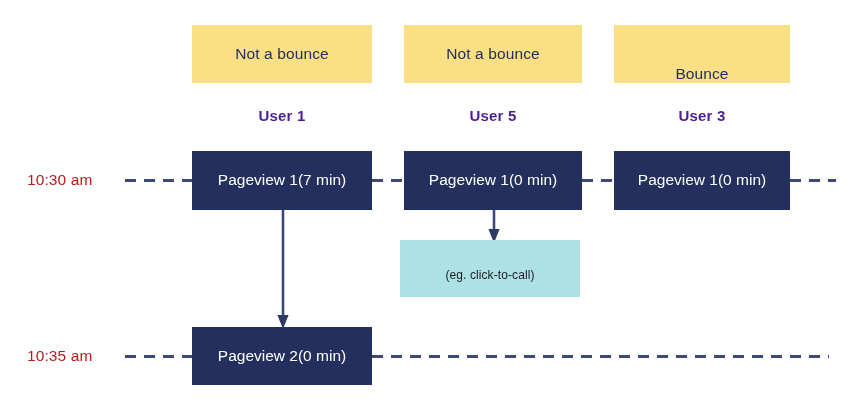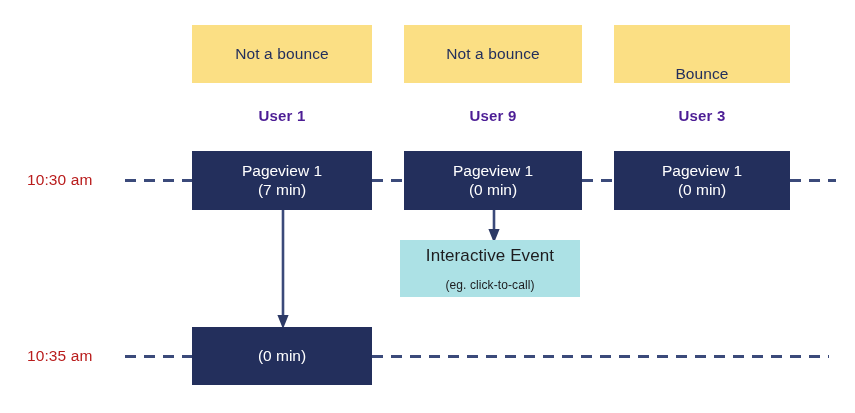--- a/index.html
+++ b/index.html
@@ -47,21 +47,20 @@
     font-weight: bold;
     letter-spacing: .2px;
   }
 
   
   .pv-box {
     position: absolute;
     background: #232f5c;
     color: #ffffff;
     display: flex;
-    flex-direction: column;
     align-items: center;
     justify-content: center;
     line-height: 1.22;
     z-index: 3;
   }
   .pv-title { font-size: 15.5px; }
   .pv-sub   { font-size: 15.5px; }
 
   
   .ie-box {
@@ -116,21 +115,21 @@
     <span>Not a bounce</span>
   </div>
   <div class="badge" style="left:404px; width:178px;">
     <span>Not a bounce</span>
   </div>
   <div class="badge" style="left:614px; width:176px;align-items:flex-end;">
     <span>Bounce</span>
   </div>
 
   <div class="user-label" style="left:192px; width:180px;">User 1</div>
-  <div class="user-label" style="left:404px; width:178px;">User 9</div>
+  <div class="user-label" style="left:404px; width:178px;">User 5</div>
   <div class="user-label" style="left:614px; width:176px;">User 3</div>
 
   <div class="time-label" style="top:170px;">10:30 am</div>
 
   <div class="dash-line" style="left:125px; top:179px; width:70px;"></div>
   <div class="dash-line" style="left:372px; top:179px; width:34px;"></div>
   <div class="dash-line" style="left:582px; top:179px; width:34px;"></div>
   <div class="dash-line" style="left:790px; top:179px; width:46px;"></div>
 
   <div class="pv-box" style="left:192px; top:151px; width:180px; height:59px;">
@@ -152,26 +151,26 @@
     <line x1="13" y1="0" x2="13" y2="112" stroke="#3b4a7a" stroke-width="2.6"></line>
     <polygon points="13,123 7.4,109 18.6,109" fill="#2d3a66"></polygon>
   </svg>
 
   <svg class="arrow-svg" style="left:481px; top:206px; width:26px; height:40px;" viewBox="0 0 26 40">
     <line x1="13" y1="0" x2="13" y2="26" stroke="#3b4a7a" stroke-width="2.6"></line>
     <polygon points="13,37 7.4,23 18.6,23" fill="#2d3a66"></polygon>
   </svg>
 
   <div class="ie-box" style="left:400px; top:240px; width:180px; height:57px;">
-    <span class="ie-title">Interactive Event</span>
     <span class="ie-sub">(eg. click-to-call)</span>
   </div>
 
   <div class="time-label" style="top:346px;">10:35 am</div>
 
   <div class="dash-line" style="left:125px; top:355px; width:70px;"></div>
   <div class="dash-line" style="left:372px; top:355px; width:457px;"></div>
 
   <div class="pv-box" style="left:192px; top:327px; width:180px; height:58px;">
+    <span class="pv-title">Pageview 2</span>
     <span class="pv-sub">(0 min)</span>
   </div>
 
 </div>
 
 </body></html>

